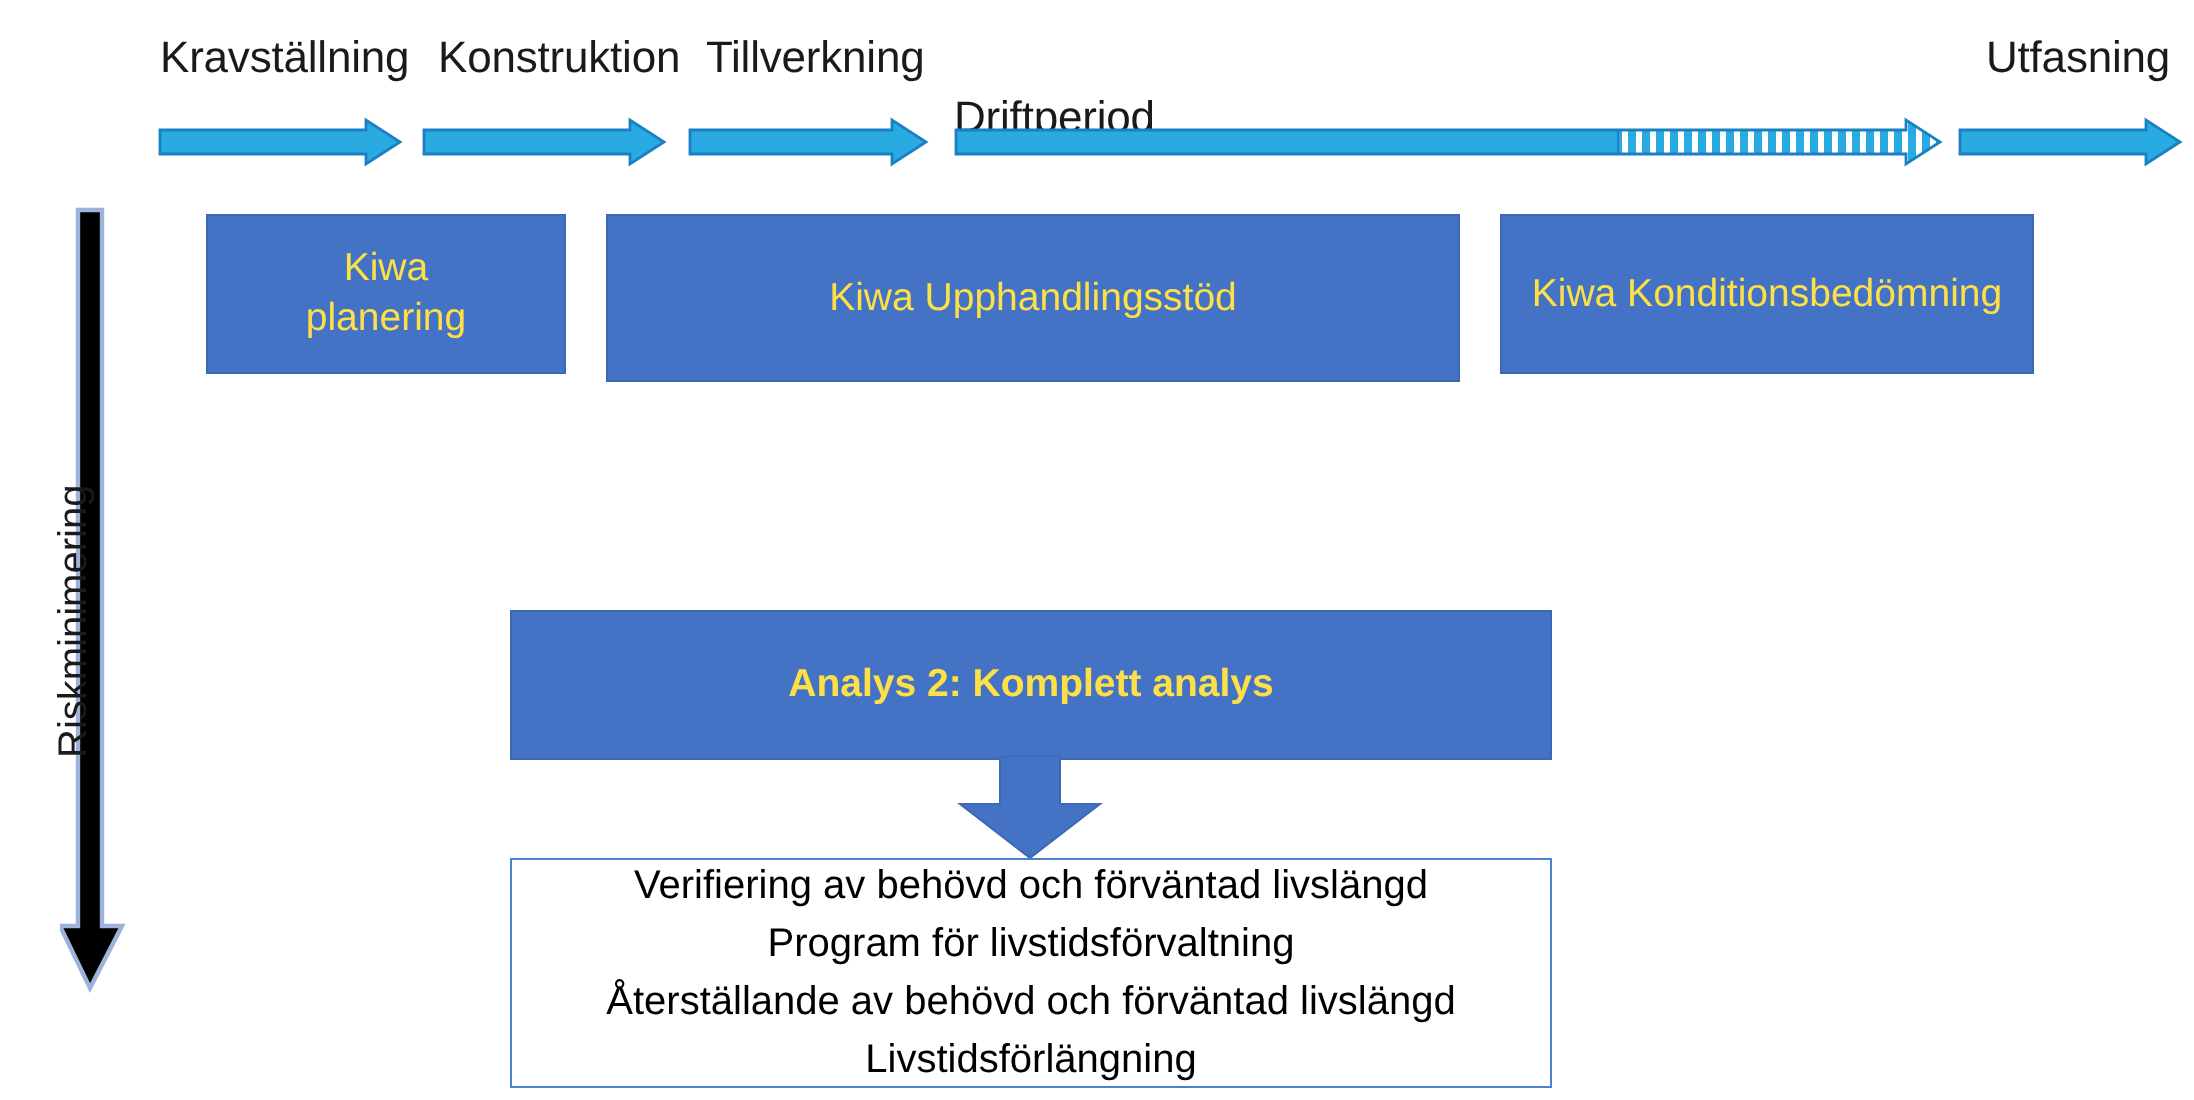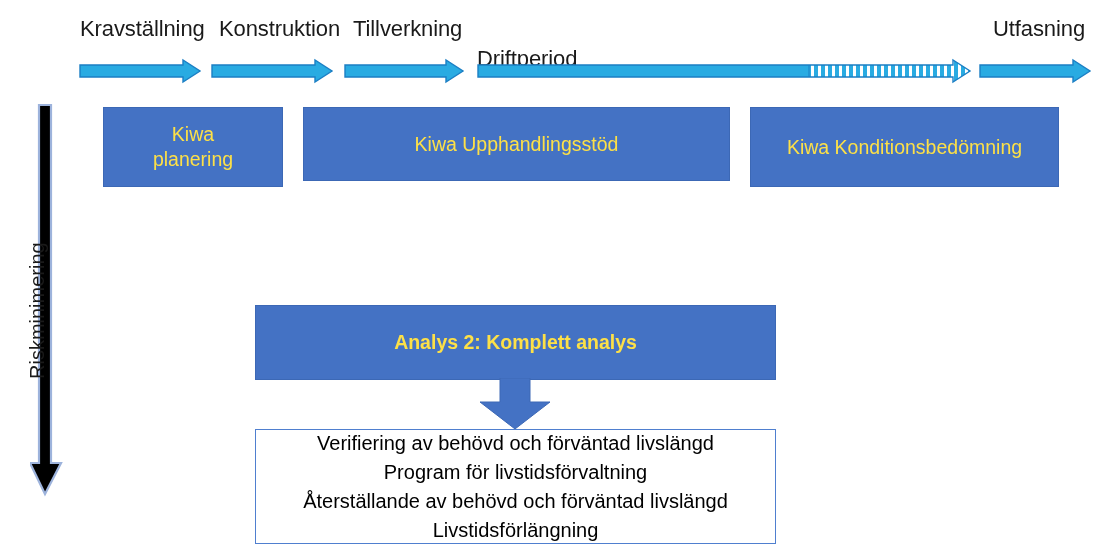--- a/index.html
+++ b/index.html
@@ -155,25 +155,25 @@
     </svg>
   </div>
 
   <div class="box multiline" style="left:103px; top:107px; width:180px; height:80px;">
     <div>
       <div>Kiwa</div>
       <div>planering</div>
     </div>
   </div>
 
-  <div class="box" style="left:303px; top:107px; width:427px; height:74px;">
+  <div class="box" style="left:303px; top:107px; width:427px; height:84px;">
     <span>Kiwa Upphandlingsstöd</span>
   </div>
 
-  <div class="box" style="left:750px; top:107px; width:309px; height:80px;">
+  <div class="box" style="left:750px; top:107px; width:267px; height:80px;">
     <span>Kiwa Konditionsbedömning</span>
   </div>
 
 
   <div class="box" style="left:255px; top:305px; width:521px; height:75px;font-weight:bold;">
     <span>Analys 2: Komplett analys</span>
   </div>
 
   <div class="down-arrow" style="left:478px; top:378px;">
     <svg width="74" height="52" viewBox="0 0 74 52">

